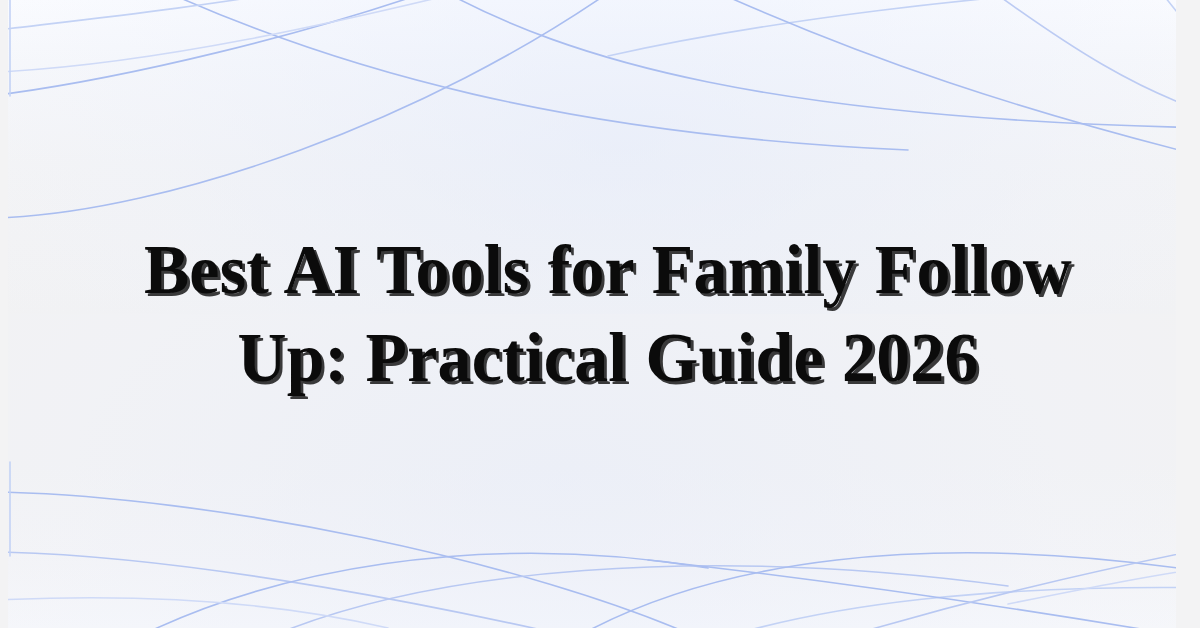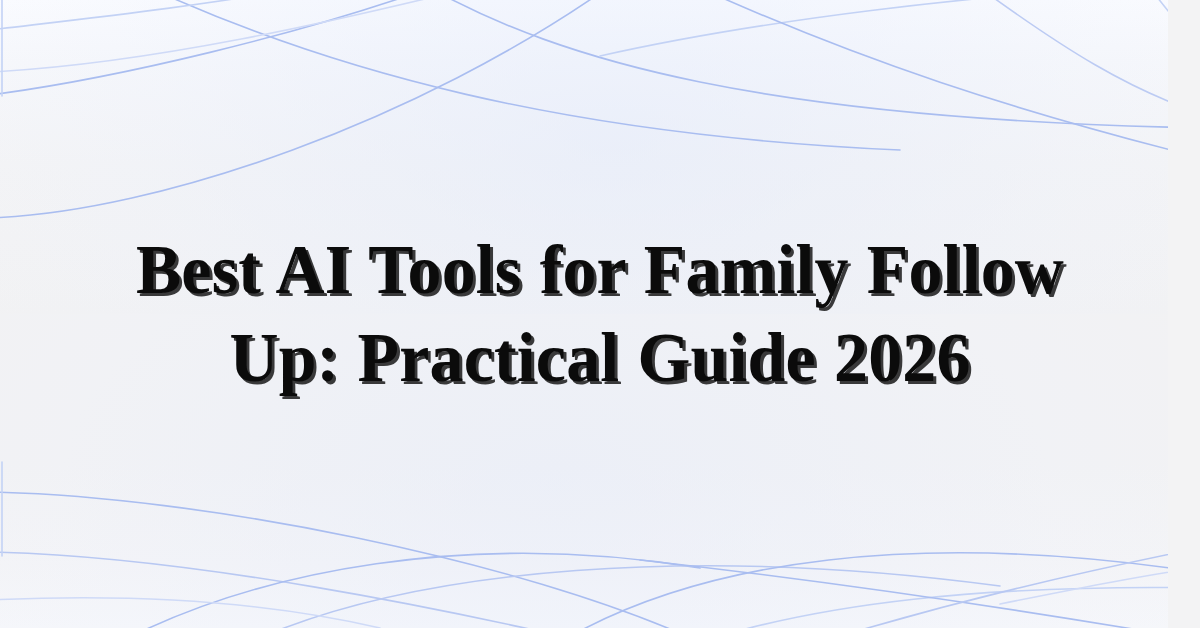--- a/index.html
+++ b/index.html
@@ -21,20 +21,21 @@
     background:
       linear-gradient(180deg,
         #fbfcff 0%,
         #f7f8fb 10%,
         #f4f4f5 26%,
         #f2f2f3 50%,
         #f2f2f3 74%,
         #f4f4f6 90%,
         #f6f7fa 100%);
     overflow: hidden;
+    margin-left: 8px;
   }
 
   
   .tint-top {
     position: absolute;
     left: -10%;
     top: -40%;
     width: 120%;
     height: 90%;
     background: radial-gradient(ellipse at 52% 70%,

